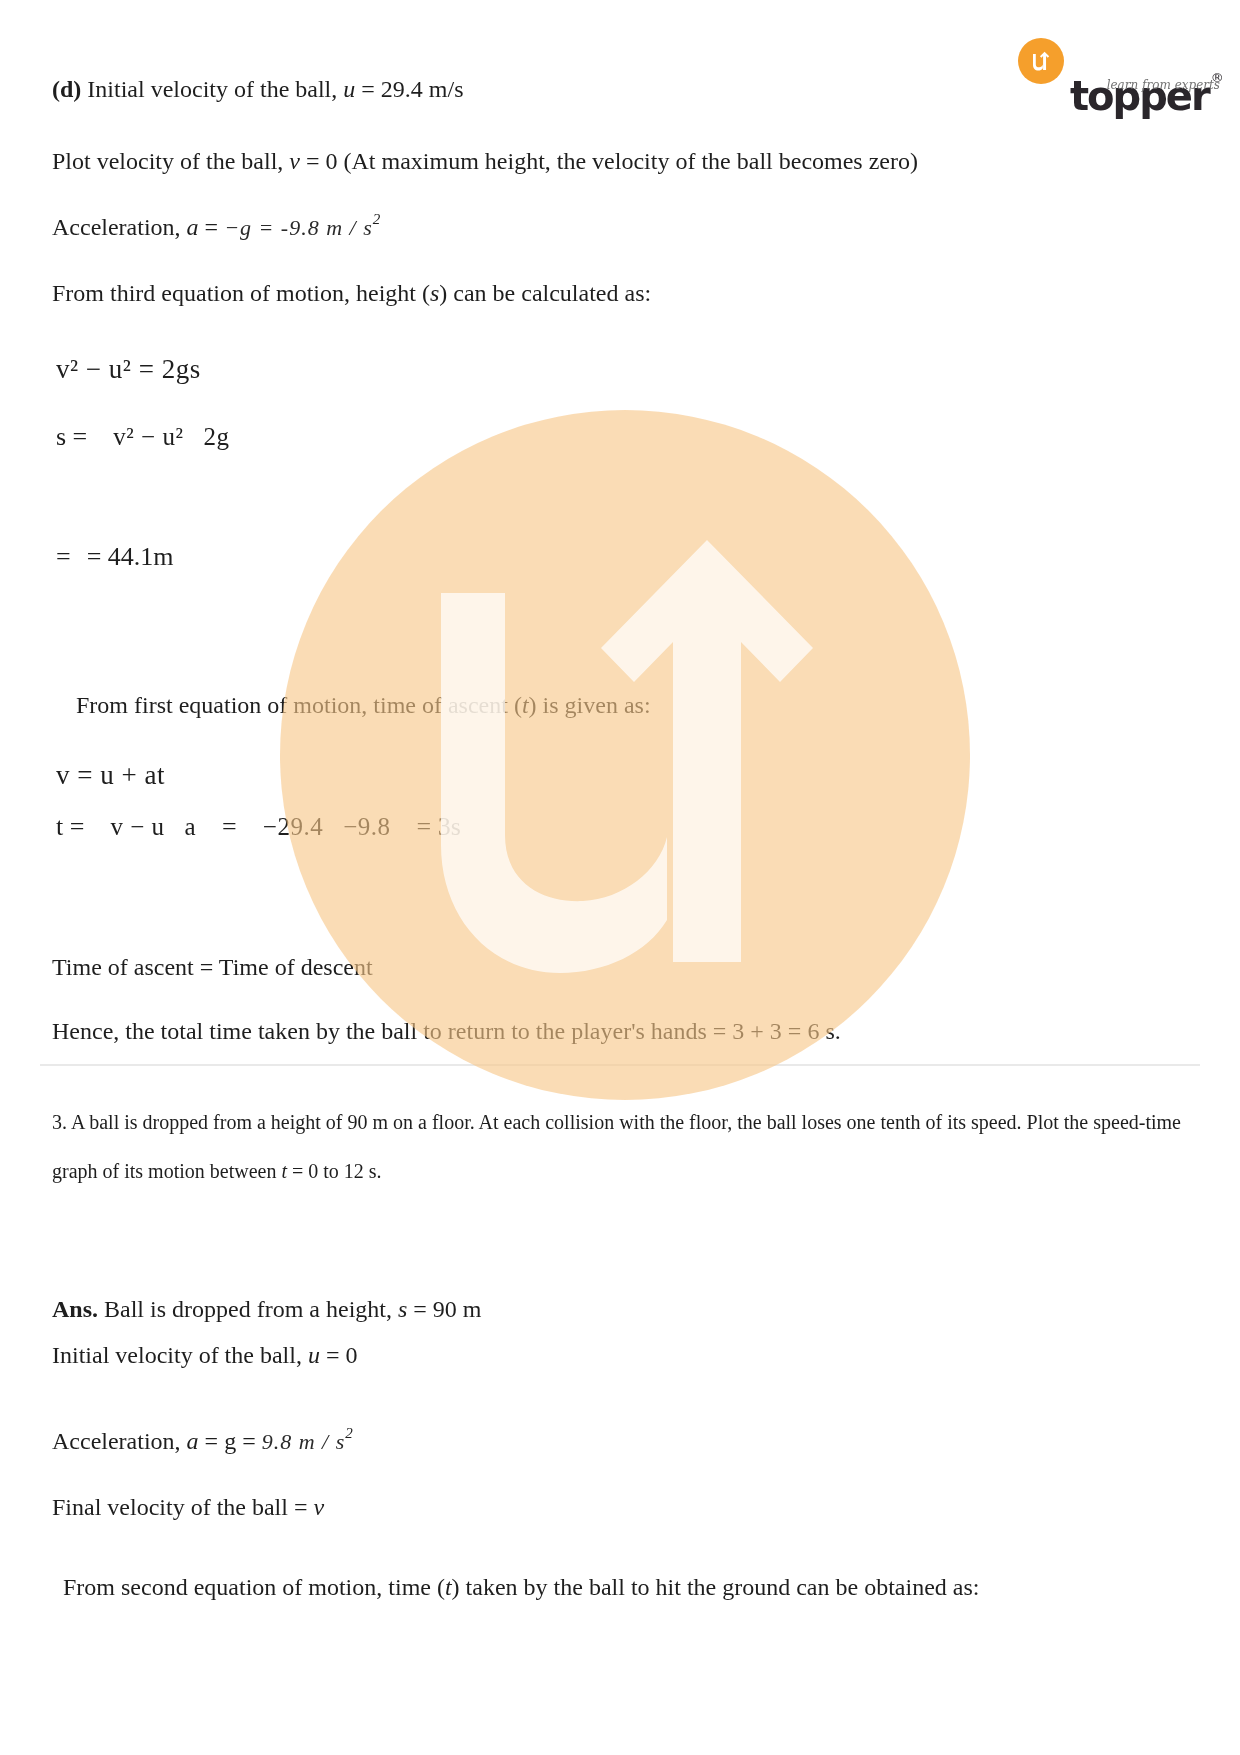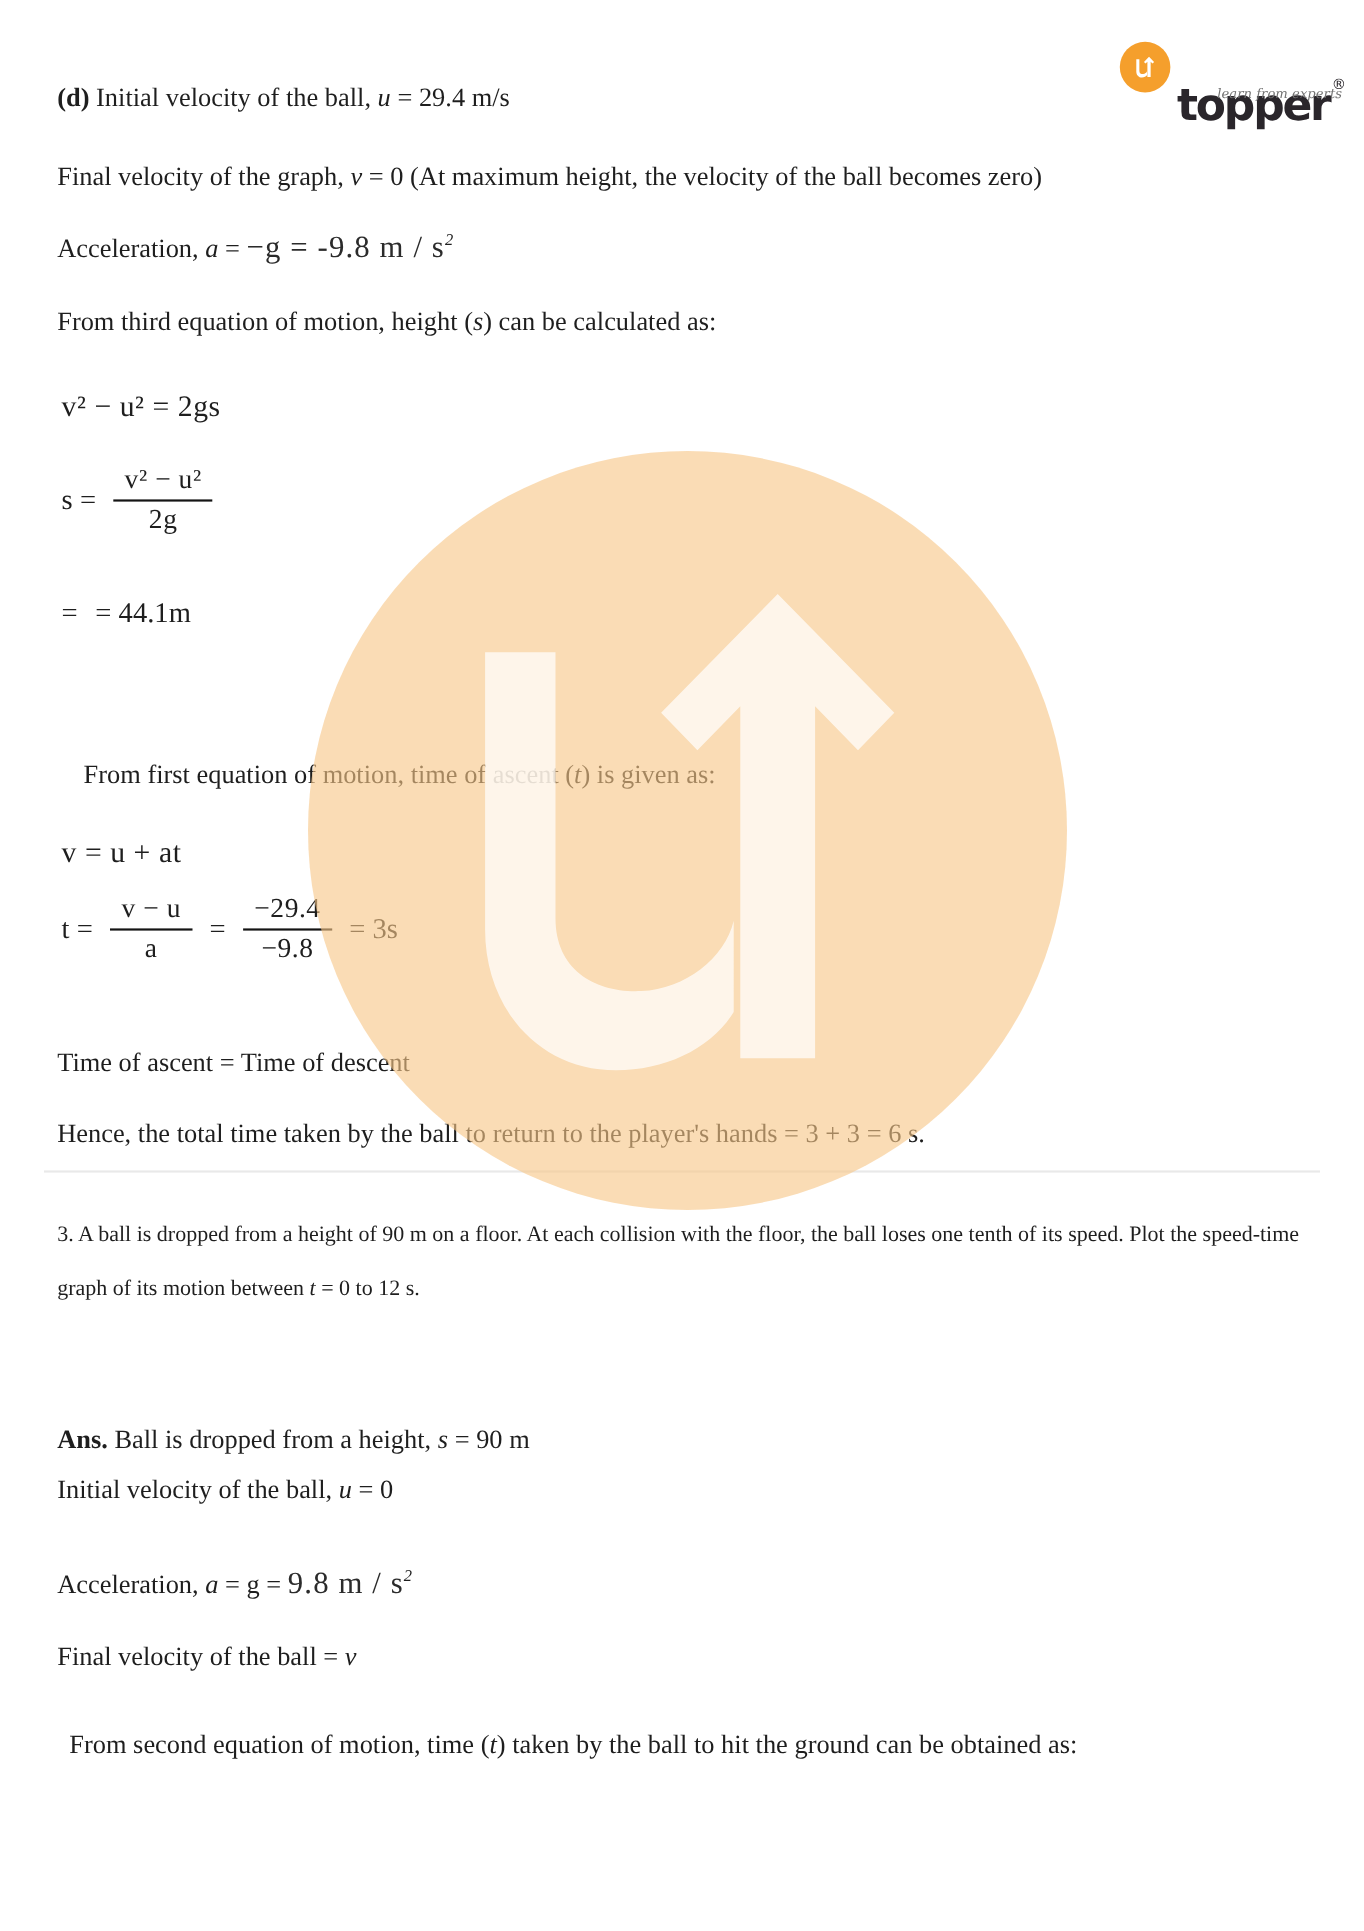--- a/index.html
+++ b/index.html
@@ -5,25 +5,25 @@
   html,body{margin:0;padding:0;}
   body{
     width:1240px;height:1755px;position:relative;overflow:hidden;
     background:#ffffff;color:#1e1e1e;
     font-family:"Liberation Serif","DejaVu Serif",serif;
   }
   .para{position:absolute;left:52px;font-size:24px;line-height:31px;white-space:nowrap;}
   .wrap{white-space:normal;}
   .b{font-weight:bold;}
   .i{font-style:italic;}
-  .mathrun{font-size:28px;color:#2b2b2b;letter-spacing:1px;}
+  .mathrun{font-style:italic;font-size:22px;color:#2b2b2b;letter-spacing:1px;}
   .msup{font-size:15px;font-style:italic;position:relative;top:-2px;}
   .eqline{position:absolute;left:56px;font-size:27px;letter-spacing:0.5px;}
   .fracrow{position:absolute;left:56px;display:flex;align-items:center;gap:16px;font-size:26px;}
-  .frac{display:inline-flex;flex-direction:column;align-items:center;}
+  .frac{display:inline-flex;align-items:center;}
   .frac .num,.frac .den{font-size:25px;padding:3px 10px;letter-spacing:0.5px;}
   .frac .bar{height:2px;background:#141414;align-self:stretch;}
   .divider{position:absolute;left:40px;right:40px;height:2px;background:#e9e9e9;}
   .qblock{font-weight:normal;width:1150px;line-height:49px;font-size:20px;}
 
   
   .wm{position:absolute;left:280px;top:410px;width:690px;height:690px;z-index:3;pointer-events:none;}
   .wm-circle{position:absolute;left:0;top:0;width:690px;height:690px;border-radius:50%;
     background:rgba(247,198,136,0.62);}
   .wm svg{position:absolute;left:0;top:0;}
@@ -53,21 +53,21 @@
     <span class="brand">topper</span><span class="reg">®</span>
   </div>
   <div class="tagline">learn from experts</div>
 </div>
 
 <div class="para" style="top:74px;">
   <span class="b">(d)</span><span> Initial velocity of the ball, </span><span class="i">u</span><span> = 29.4 m/s</span>
 </div>
 
 <div class="para" style="top:146px;">
-  <span>Final velocity of the graph, </span><span class="i">v</span><span> = 0 (At maximum height, the velocity of the ball becomes zero)</span>
+  <span>Plot velocity of the ball, </span><span class="i">v</span><span> = 0 (At maximum height, the velocity of the ball becomes zero)</span>
 </div>
 
 <div class="para" style="top:206px;">
   <span>Acceleration, </span><span class="i">a</span><span> = </span><span class="mathrun">−g = -9.8 m / s</span><sup class="msup">2</sup>
 </div>
 
 <div class="para" style="top:278px;">
   <span>From third equation of motion, height (</span><span class="i">s</span><span>) can be calculated as:</span>
 </div>
 

